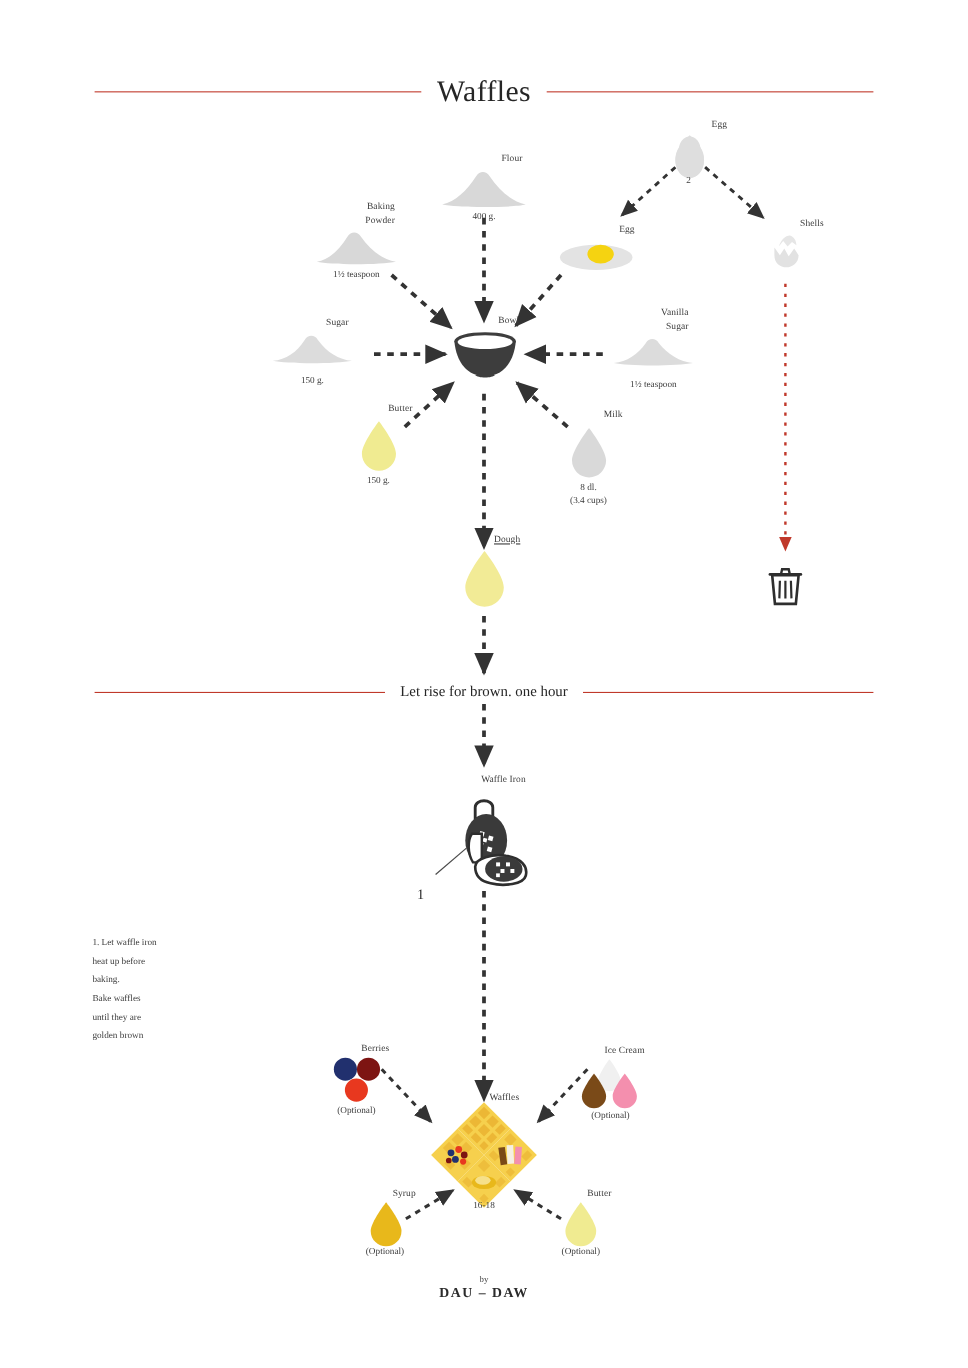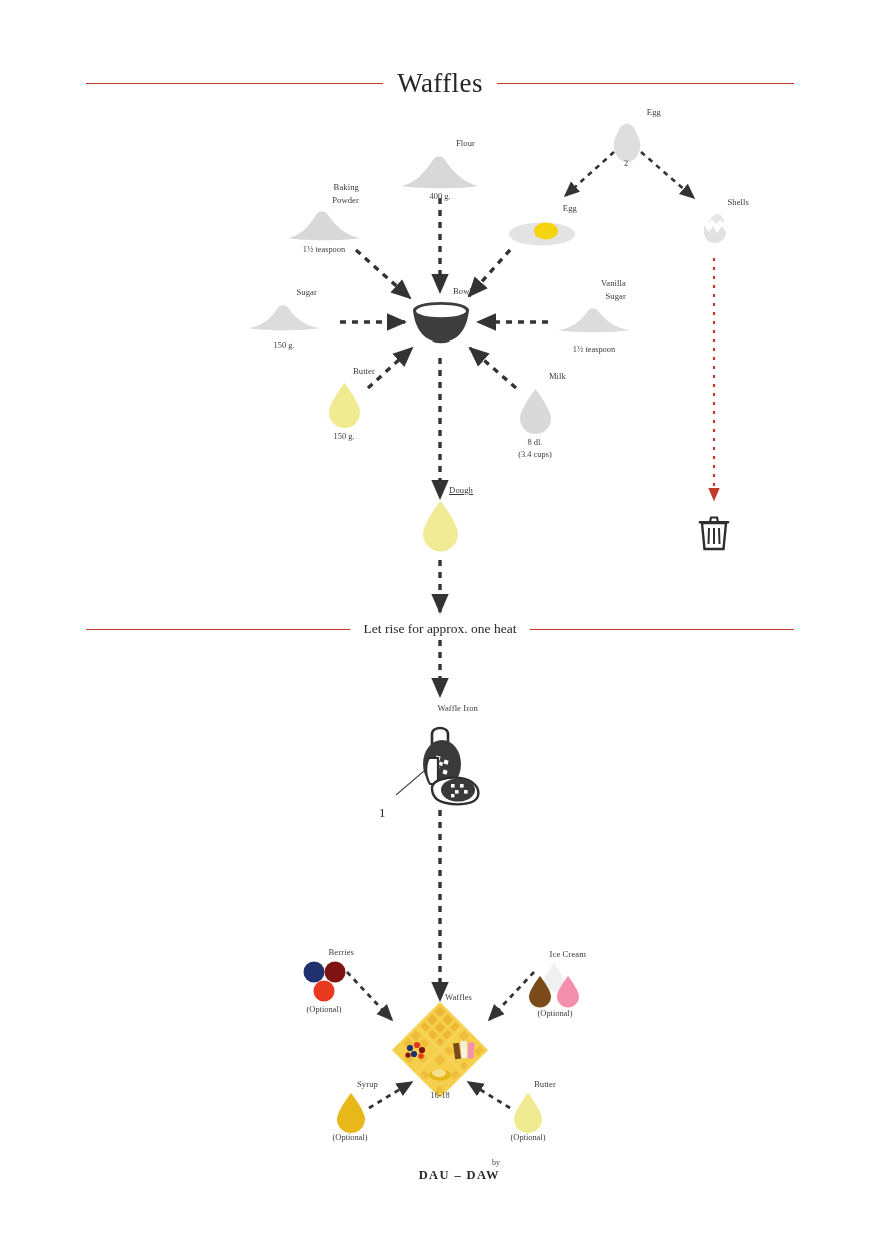--- a/index.html
+++ b/index.html
@@ -24,21 +24,21 @@
   .lbl{
     position:absolute;text-align:right;font-size:8.6px;color:#3b3b3b;
     line-height:12.5px;white-space:pre-line;letter-spacing:.1px;
   }
   .qty{position:absolute;text-align:center;font-size:8.4px;color:#3b3b3b;line-height:12px;white-space:pre-line;}
   .callout-num{position:absolute;font-size:13px;color:#2b2b2b;}
   .note{
     position:absolute;font-size:8.4px;color:#3c3c3c;line-height:17px;
     white-space:pre-line;text-align:left;
   }
-  .sig{position:absolute;text-align:right;width:120px;}
+  .sig{position:absolute;text-align:center;width:120px;}
   .sig .by{font-size:8px;color:#4a4a4a;line-height:11px;}
   .sig .nm{font-size:12.5px;letter-spacing:1.4px;color:#2b2b2b;line-height:15px;font-weight:bold;}
 
   
   .icon{position:absolute;}
   svg{display:block;overflow:visible;}
 </style>
 </head>
 <body>
 
@@ -186,21 +186,21 @@
     <svg width="32" height="38" viewBox="0 0 32 38">
       <path d="M4 10 L28 10 L25.5 36 L6.5 36 z" fill="none" stroke="#2e2e2e" stroke-width="2.4"></path>
       <path d="M2 9.2 L30 9.2" stroke="#2e2e2e" stroke-width="2.6" stroke-linecap="round"></path>
       <path d="M12 9 L13 4.5 L19 4.5 L20 9" fill="none" stroke="#2e2e2e" stroke-width="2.2"></path>
       <path d="M11 15 L10.5 31 M16 15 L16 31 M21 15 L21.5 31" stroke="#2e2e2e" stroke-width="2"></path>
     </svg>
   </div>
 
   <div class="rule-row" style="top:621px;">
     <div class="line"></div>
-    <div class="rule-sub">Let rise for approx. one heat</div>
+    <div class="rule-sub">Let rise for brown. one hour</div>
     <div class="line"></div>
   </div>
 
   <svg class="abs" style="left:0;top:620px;" width="880" height="560">
     <defs>
       <marker id="ah2" markerWidth="7" markerHeight="7" refX="5.4" refY="3.1" orient="auto">
         <path d="M0,0.5 L6,3.1 L0,5.7 z" fill="#333"></path>
       </marker>
     </defs>
     <g stroke="#333" stroke-width="3.4" stroke-dasharray="6,6" fill="none" marker-end="url(#ah2)">
@@ -244,20 +244,26 @@
         <rect x="37" y="66" width="3.6" height="3.6"></rect>
         <rect x="46" y="66" width="3.6" height="3.6"></rect>
         <rect x="41" y="72" width="3.6" height="3.6"></rect>
         <rect x="50" y="72" width="3.6" height="3.6"></rect>
         <rect x="37" y="76" width="3.4" height="3.4"></rect>
       </g>
     </svg>
   </div>
   <div class="callout-num" style="left:379px;top:805px;">1</div>
 
+  <div class="note" style="left:84px;top:848px;width:150px;">1. Let waffle iron
+heat up before
+baking.
+Bake waffles
+until they are
+golden brown</div>
 
   <div class="lbl" style="left:294px;top:946px;width:60px;">Berries</div>
   <div class="icon" style="left:303px;top:961px;">
     <svg width="44" height="42" viewBox="0 0 44 42">
       <circle cx="11" cy="11" r="10.5" fill="#21306e"></circle>
       <circle cx="32" cy="11" r="10.5" fill="#7d1412"></circle>
       <circle cx="21" cy="30" r="10.5" fill="#e8381f"></circle>
     </svg>
   </div>
   <div class="qty" style="left:294px;top:1004px;width:60px;">(Optional)</div>

